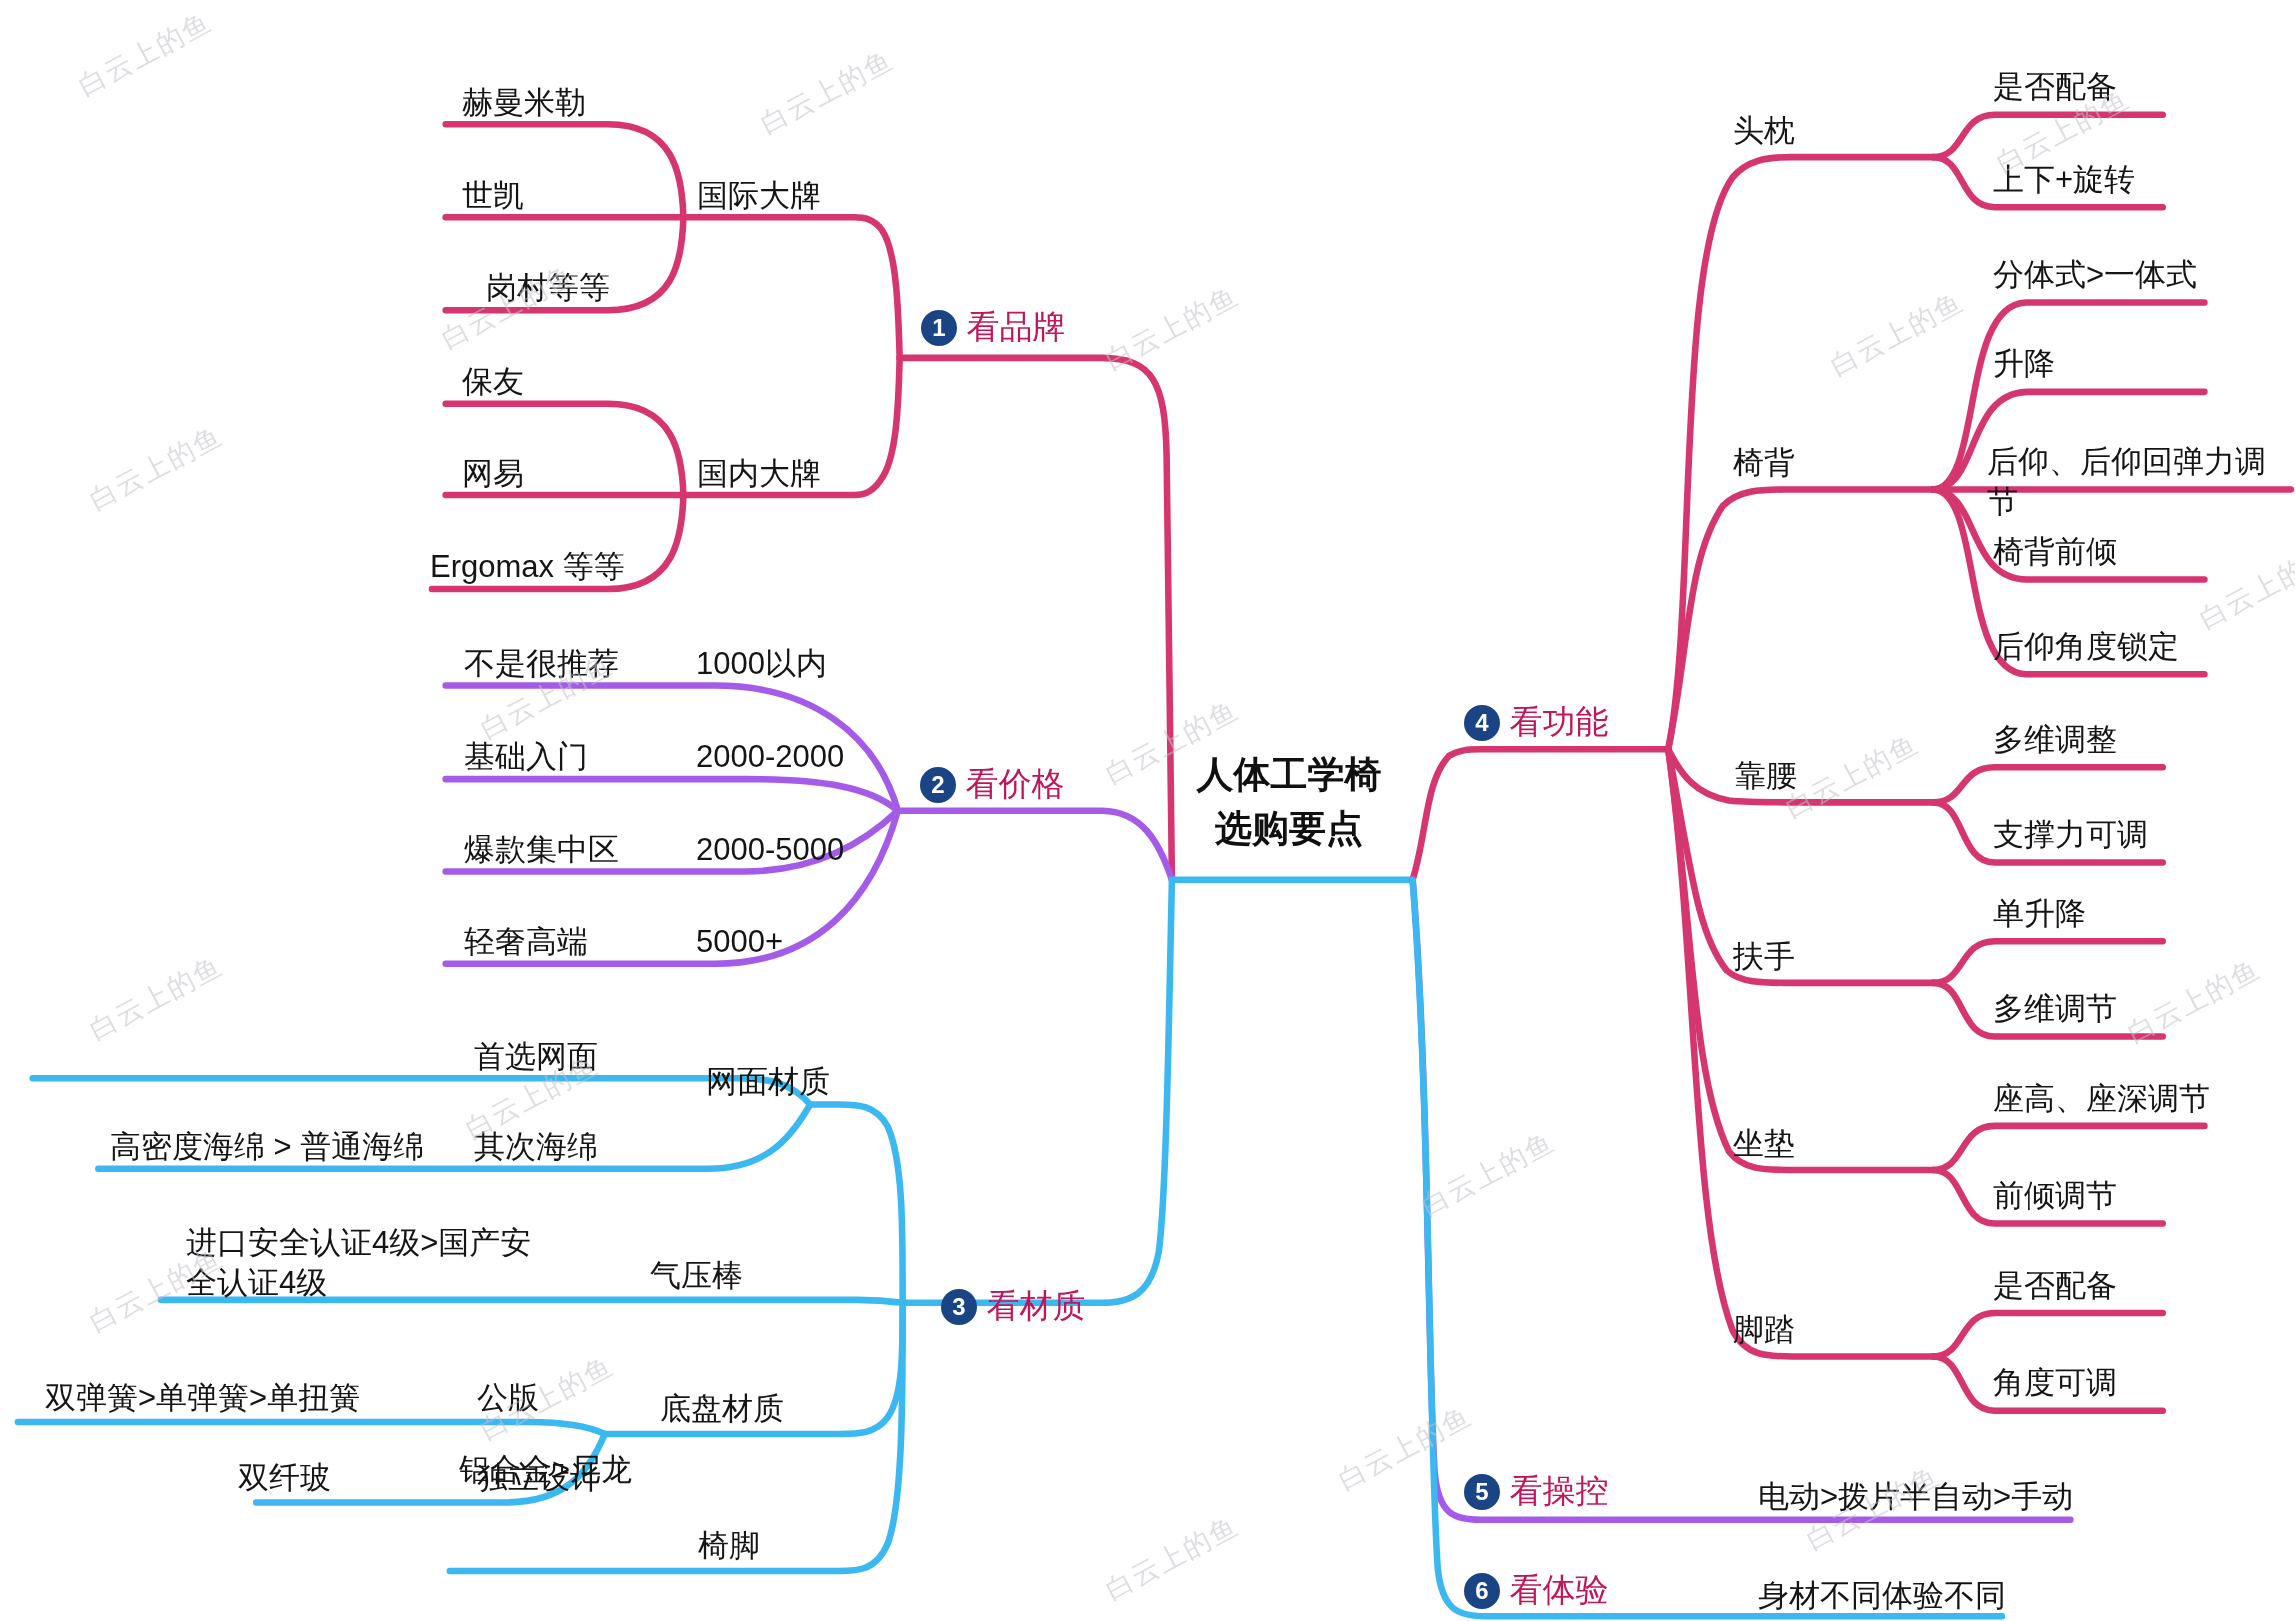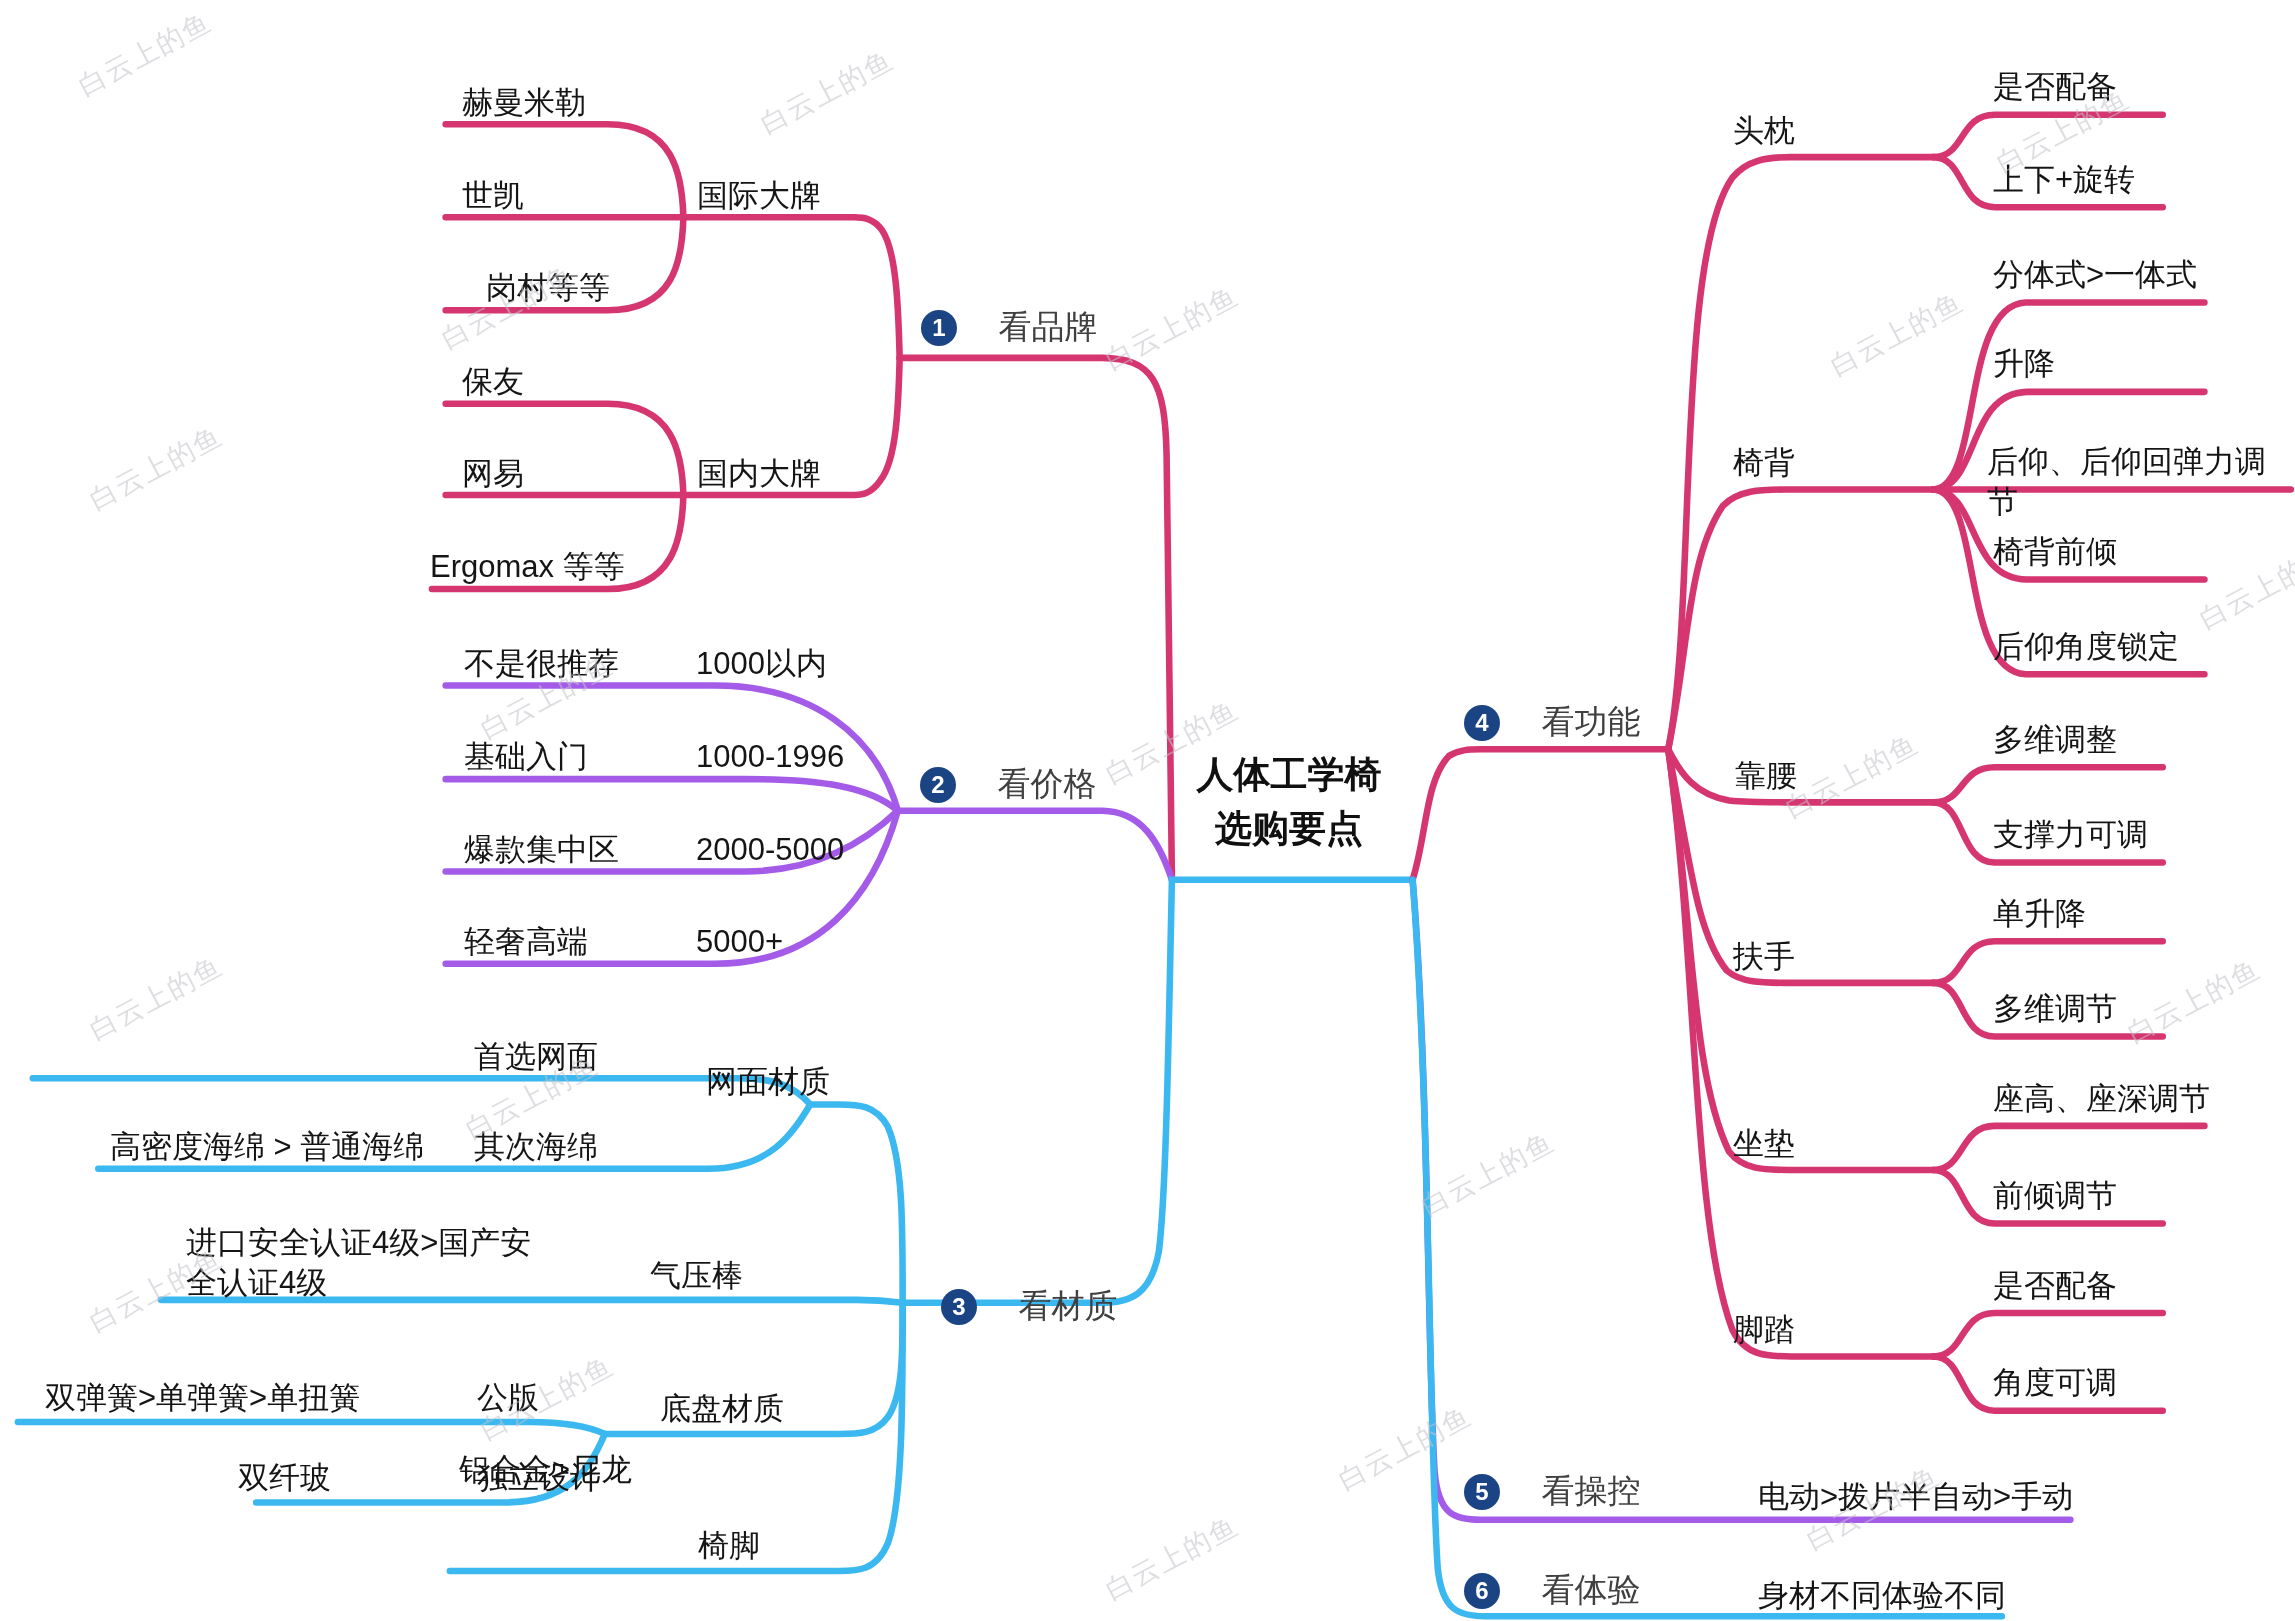--- a/index.html
+++ b/index.html
@@ -15,21 +15,21 @@
   .pink{stroke:var(--c-brand);}
   .purple{stroke:var(--c-price);}
   .cyan{stroke:var(--c-material);}
   .lbl{position:absolute;font-size:31px;color:#151515;line-height:1.3;white-space:pre-line;}
   .title{position:absolute;left:1164px;top:748px;width:250px;text-align:center;
          font-size:37px;font-weight:700;color:#101010;line-height:1.45;white-space:pre-line;}
   .topic{position:absolute;display:flex;align-items:center;gap:9.5px;}
   .topic .num{width:36px;height:36px;border-radius:50%;background:var(--c-topic_circle);
               color:#fff;font-size:24px;font-weight:700;display:flex;align-items:center;
               justify-content:center;flex:0 0 auto;}
-  .topic .tlabel{font-size:33px;font-weight:500;color:#404040;white-space:nowrap;margin-left:32px;}
+  .topic .tlabel{font-size:33px;font-weight:500;color:#be185d;white-space:nowrap;}
   .wm{position:absolute;color:#c3c3cb;opacity:.55;font-size:27.4px;letter-spacing:1.8px;
       transform:rotate(-28deg);white-space:nowrap;pointer-events:none;}
 </style>
 </head>
 <body>
 
 <div id="canvas">
 
   <svg id="edges" viewBox="0 0 3852 2721">
 
@@ -119,21 +119,21 @@
   <div class="lbl" style="left:486px;top:268px;">岗村等等</div>
   <div class="lbl" style="left:697px;top:176px;">国际大牌</div>
   <div class="lbl" style="left:462px;top:362px;">保友</div>
   <div class="lbl" style="left:462px;top:454px;">网易</div>
   <div class="lbl" style="left:430px;top:547px;">Ergomax 等等</div>
   <div class="lbl" style="left:697px;top:454px;">国内大牌</div>
 
   <div class="lbl" style="left:464px;top:644px;">不是很推荐</div>
   <div class="lbl" style="left:696px;top:644px;">1000以内</div>
   <div class="lbl" style="left:464px;top:737px;">基础入门</div>
-  <div class="lbl" style="left:696px;top:737px;">1000-1996</div>
+  <div class="lbl" style="left:696px;top:737px;">2000-2000</div>
   <div class="lbl" style="left:464px;top:830px;">爆款集中区</div>
   <div class="lbl" style="left:696px;top:830px;">2000-5000</div>
   <div class="lbl" style="left:464px;top:922px;">轻奢高端</div>
   <div class="lbl" style="left:696px;top:922px;">5000+</div>
 
   <div class="lbl" style="left:474px;top:1037px;">首选网面</div>
   <div class="lbl" style="left:110px;top:1127px;">高密度海绵 &gt; 普通海绵</div>
   <div class="lbl" style="left:474px;top:1127px;">其次海绵</div>
   <div class="lbl" style="left:706px;top:1062px;">网面材质</div>
   <div class="lbl" style="left:186px;top:1223px;">进口安全认证4级&gt;国产安

